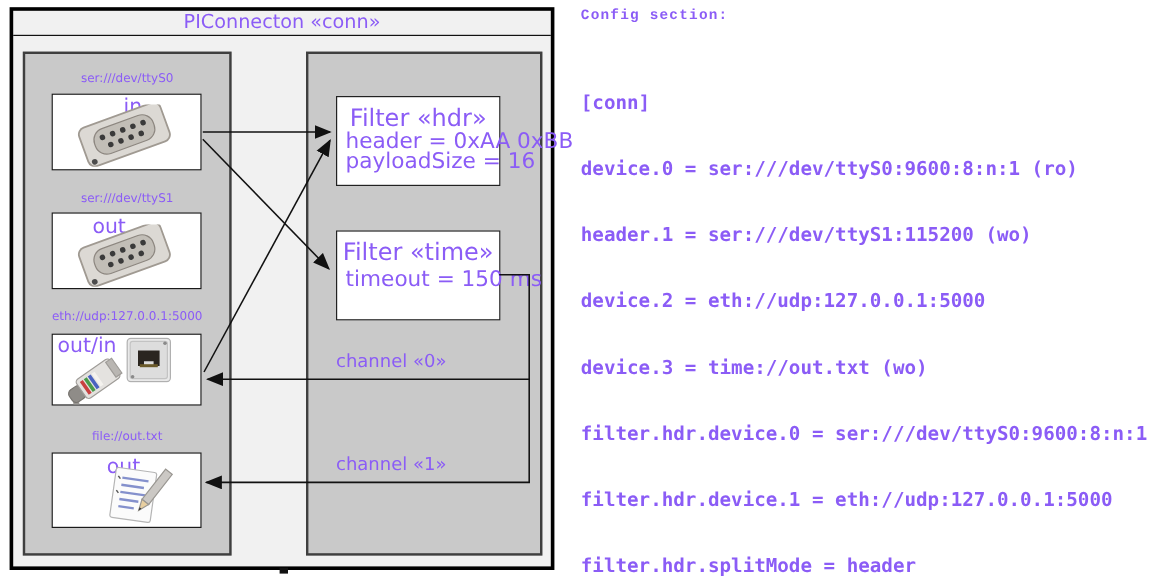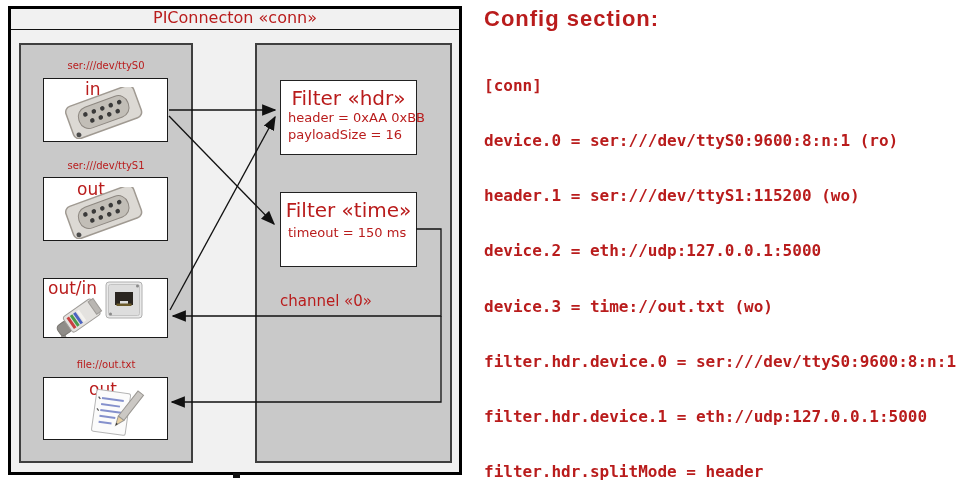--- a/index.html
+++ b/index.html
@@ -1,17 +1,17 @@
 <!DOCTYPE html>
 <html><head>
 <meta charset="utf-8">
 <style>
   html,body{margin:0;padding:0;background:#fff;}
   #canvas{position:relative;width:964px;height:484px;background:#ffffff;
-          font-family:"DejaVu Sans",sans-serif;color:#b91c1c;overflow:hidden;}
+          font-family:"DejaVu Sans",sans-serif;color:#8b5cf6;overflow:hidden;}
 
   
   .outer-box{position:absolute;left:8px;top:6px;width:454px;height:469px;
              background:#f1f1f1;border:3px solid #000;box-sizing:border-box;}
   .outer-title{position:absolute;left:11px;top:8px;width:448px;height:21px;
                border-bottom:1.5px solid #111;text-align:center;
                font-size:16px;line-height:20px;}
   .bottom-notch{position:absolute;left:233px;top:473px;width:7px;height:5px;background:#111;}
 
   
@@ -25,52 +25,52 @@
   .dev-label{position:absolute;left:19px;width:174px;text-align:center;
              font-size:10px;white-space:nowrap;}
   .dev-box{position:absolute;left:43px;width:125px;background:#fff;
            border:1.5px solid #1a1a1a;box-sizing:border-box;}
   .port-label{position:absolute;font-size:17px;line-height:19px;}
 
   
   .filter-box{position:absolute;left:280px;width:137px;height:75px;background:#fff;
               border:1.5px solid #222;box-sizing:border-box;}
   .filter-title{position:absolute;left:0;top:5px;width:100%;text-align:center;font-size:20px;}
-  .filter-attrs{position:absolute;left:7px;font-size:13px;line-height:17px;white-space:nowrap;}
+  .filter-attrs{position:absolute;left:7px;font-size:18px;line-height:17px;white-space:nowrap;}
 
   
   .channel-label{position:absolute;left:280px;width:137px;
                  font-size:15px;white-space:nowrap;}
 
   
   .wires{position:absolute;left:0;top:0;width:964px;height:484px;pointer-events:none;}
   .wires line,.wires polyline{stroke:#111;stroke-width:1.3;fill:none;}
 
   
   .config-heading{position:absolute;left:484px;top:6px;
-                  font-family:Liberation Sans, sans-serif;font-weight:bold;
-                  font-size:22px;letter-spacing:1px;white-space:nowrap;}
+                  font-family:Liberation Mono, monospace;font-weight:bold;
+                  font-size:12px;letter-spacing:1px;white-space:nowrap;}
   .config-lines{position:absolute;left:484px;top:40px;
                 font-family:"DejaVu Sans Mono",monospace;font-weight:bold;
                 font-size:16px;line-height:18.4px;white-space:pre;}
 </style>
 </head>
 <body>
 
 <div id="canvas">
 
   <div class="outer-box"></div>
   <div class="outer-title">PIConnecton «conn»</div>
 
   <div class="panel devices-panel"></div>
   <div class="panel filters-panel"></div>
 
   <div class="dev-label" style="top:60px">ser:///dev/ttyS0</div>
   <div class="dev-box" style="top:78px;height:64px">
-    <div class="port-label" style="left:41px;top:1px">in</div>
+    <div class="port-label" style="left:59px;top:1px">in</div>
     <svg width="92" height="52" viewBox="0 0 92 52" style="position:absolute;left:14px;top:8px">
       <g transform="rotate(-20 46 26)">
         <rect x="10" y="8" width="72" height="34" rx="6" fill="#dcd9d4" stroke="#a09a92" stroke-width="1.5"></rect>
         <rect x="20" y="14" width="52" height="22" rx="10" fill="#c2beb7" stroke="#8d8780"></rect>
         <circle cx="28" cy="21" r="2.3" fill="#3a3a3a"></circle>
           <circle cx="37" cy="21" r="2.3" fill="#3a3a3a"></circle>
         <circle cx="46" cy="21" r="2.3" fill="#3a3a3a"></circle>
           <circle cx="55" cy="21" r="2.3" fill="#3a3a3a"></circle>
         <circle cx="64" cy="21" r="2.3" fill="#3a3a3a"></circle>
         <circle cx="32.5" cy="29" r="2.3" fill="#3a3a3a"></circle>
@@ -96,20 +96,21 @@
         <circle cx="64" cy="21" r="2.3" fill="#3a3a3a"></circle>
         <circle cx="32.5" cy="29" r="2.3" fill="#3a3a3a"></circle>
           <circle cx="41.5" cy="29" r="2.3" fill="#3a3a3a"></circle>
         <circle cx="50.5" cy="29" r="2.3" fill="#3a3a3a"></circle>
           <circle cx="59.5" cy="29" r="2.3" fill="#3a3a3a"></circle>
         <circle cx="15" cy="38" r="2.4" fill="#4c4c4c"></circle>
       </g>
     </svg>
   </div>
 
+  <div class="dev-label" style="top:259px">eth://udp:127.0.0.1:5000</div>
   <div class="dev-box" style="top:278px;height:60px">
     <div class="port-label" style="left:4px;top:0px">out/in</div>
     <svg width="38" height="38" viewBox="0 0 38 38" style="position:absolute;left:61px;top:2px">
       <rect x="1" y="1" width="36" height="36" rx="3" fill="#e9e9e9" stroke="#b0b0b0"></rect>
       <rect x="3.5" y="3.5" width="31" height="31" rx="2" fill="#dddddd" stroke="#c3c3c3"></rect>
       <path d="M10 11 h18 v13 h-5 v-4 h-8 v4 h-5 z" fill="#2a2520"></path>
       <rect x="11.5" y="22.5" width="15" height="2.5" fill="#6b5a2a"></rect>
       <circle cx="32.5" cy="5" r="1.5" fill="#8a8a8a"></circle>
       <circle cx="5.5" cy="33" r="1.5" fill="#8a8a8a"></circle>
     </svg>
@@ -158,20 +159,21 @@
   </div>
 
   <div class="filter-box" style="top:192px">
     <div class="filter-title">Filter «time»</div>
     <div class="filter-attrs" style="top:31px">
       <div>timeout = 150 ms</div>
     </div>
   </div>
 
   <div class="channel-label" style="top:292px">channel «0»</div>
+  <div class="channel-label" style="top:378px">channel «1»</div>
 
   <svg class="wires">
     <defs>
       <marker id="arr" viewBox="0 0 10 8" refX="9" refY="4" markerWidth="11" markerHeight="9" orient="auto">
         <path d="M0 0 L10 4 L0 8 z" fill="#111"></path>
       </marker>
     </defs>
     <line x1="169" y1="110" x2="275" y2="110" marker-end="url(#arr)"></line>
     <line x1="169" y1="116" x2="274" y2="224" marker-end="url(#arr)"></line>
     <line x1="170" y1="310" x2="275" y2="117" marker-end="url(#arr)"></line>

